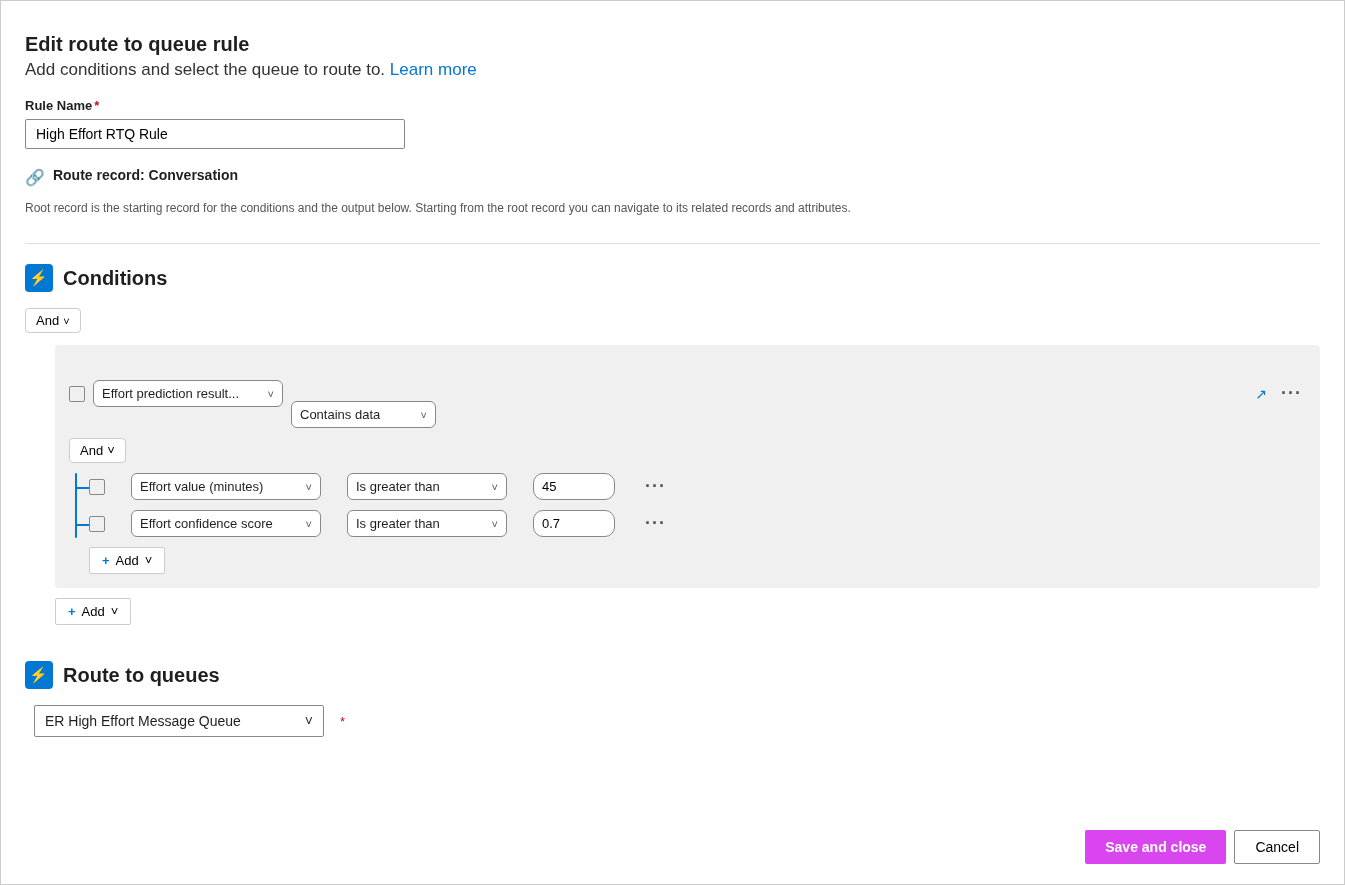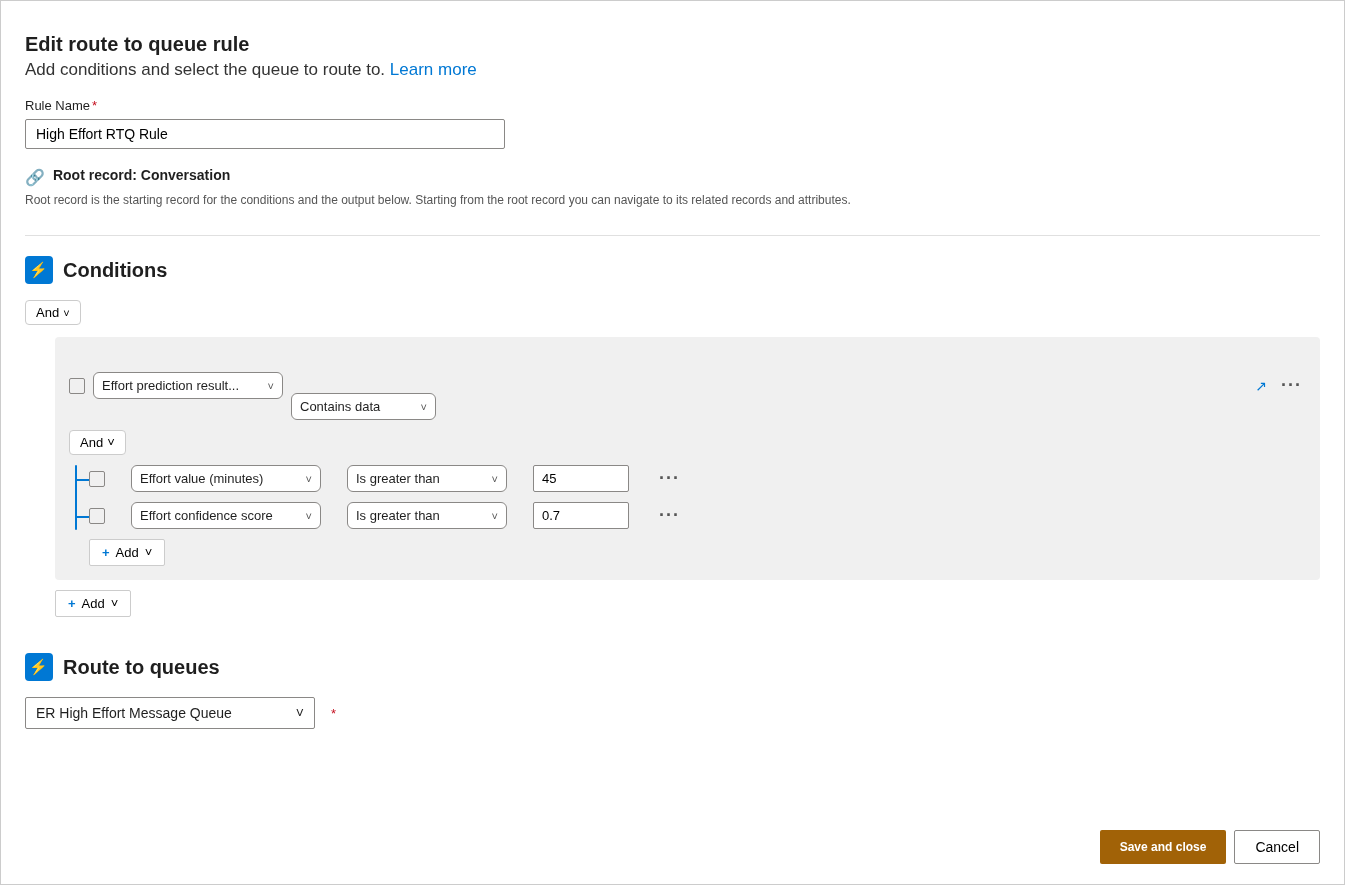--- a/index.html
+++ b/index.html
@@ -28,26 +28,26 @@
       font-size: 17px;
       color: #333;
       margin-bottom: 18px;
     }
     .page-subtitle a {
       color: #0078d4;
       text-decoration: none;
     }
     .field-label {
       font-size: 13px;
-      font-weight: 400;
+      font-weight: 700;
       margin-bottom: 6px;
     }
     .field-label .required { color: #c50f1f; margin-left: 2px; }
     .rule-name-input {
-      width: 480px;
+      width: 380px;
       border: 1px solid #8a8886;
       border-radius: 2px;
       padding: 6px 10px;
       font-size: 14px;
       outline: none;
       margin-bottom: 18px;
     }
     .root-record-section {
       display: flex;
       align-items: flex-start;
@@ -59,21 +59,21 @@
       font-size: 16px;
       margin-top: 1px;
     }
     .root-record-title {
       font-weight: 600;
       font-size: 14px;
     }
     .root-record-desc {
       font-size: 12px;
       color: #555;
-      margin-top: 0;
+      margin-top: 8px;
       margin-bottom: 18px;
     }
     .divider {
       border: none;
       border-top: 1px solid #e0e0e0;
       margin: 10px 0 20px 0;
     }
     .section-header {
       display: flex;
       align-items: center;
@@ -145,24 +145,24 @@
       gap: 6px;
       white-space: nowrap;
     }
     .select-field .chevron { font-size: 11px; color: #555; }
     .select-wide { min-width: 190px; }
     .select-medium { min-width: 160px; }
     .select-op { min-width: 145px; margin-top: 42px; }
     .value-input {
       background: #fff;
       border: 1px solid #8a8886;
-      border-radius: 2px;
+      border-radius: 10px;
       padding: 5px 8px;
       font-size: 13px;
-      width: 96px;
+      width: 82px;
     }
     .icon-btn {
       background: none;
       border: none;
       cursor: pointer;
       font-size: 18px;
       color: #555;
       padding: 2px 4px;
       display: inline-flex;
       align-items: center;
@@ -240,20 +240,21 @@
       margin-top: 10px;
     }
     .route-queues-section {
       margin-top: 36px;
     }
     .queue-select-wrapper {
       margin-top: 10px;
       display: flex;
       align-items: center;
       gap: 16px;
+      margin-left: 9px;
     }
     .queue-select {
       display: inline-flex;
       align-items: center;
       justify-content: space-between;
       background: #fff;
       border: 1px solid #8a8886;
       border-radius: 2px;
       padding: 7px 10px;
       font-size: 14px;
@@ -263,26 +264,26 @@
     }
     .required-star { color: #c50f1f; font-size: 13px; }
     .footer-actions {
       position: absolute;
       bottom: 20px;
       right: 24px;
       display: flex;
       gap: 8px;
     }
     .btn-primary {
-      background: #a16207;
+      background: #d946ef;
       color: #fff;
       border: none;
       border-radius: 2px;
       padding: 8px 20px;
-      font-size: 12px;
+      font-size: 14px;
       cursor: pointer;
       font-weight: 600;
     }
     .btn-secondary {
       background: #fff;
       color: #000000;
       border: 1px solid #8a8886;
       border-radius: 2px;
       padding: 8px 20px;
       font-size: 14px;
@@ -301,21 +302,21 @@
     <a href="#">Learn more</a>
   </div>
 
   <div class="field-label">
     <span>Rule Name</span><span class="required">*</span>
   </div>
   <input class="rule-name-input" type="text" value="High Effort RTQ Rule" style="">
 
   <div class="root-record-section">
     <span class="root-record-icon">🔗</span>
-    <span class="root-record-title">Root record: Conversation</span>
+    <span class="root-record-title">Route record: Conversation</span>
   </div>
   <div class="root-record-desc">Root record is the starting record for the conditions and the output below. Starting from the root record you can navigate to its related records and attributes.</div>
 
   <hr class="divider">
 
   <div class="section-header">
     <div class="section-icon-box">
       <span>⚡</span>
     </div>
     <span class="section-title">Conditions</span>

